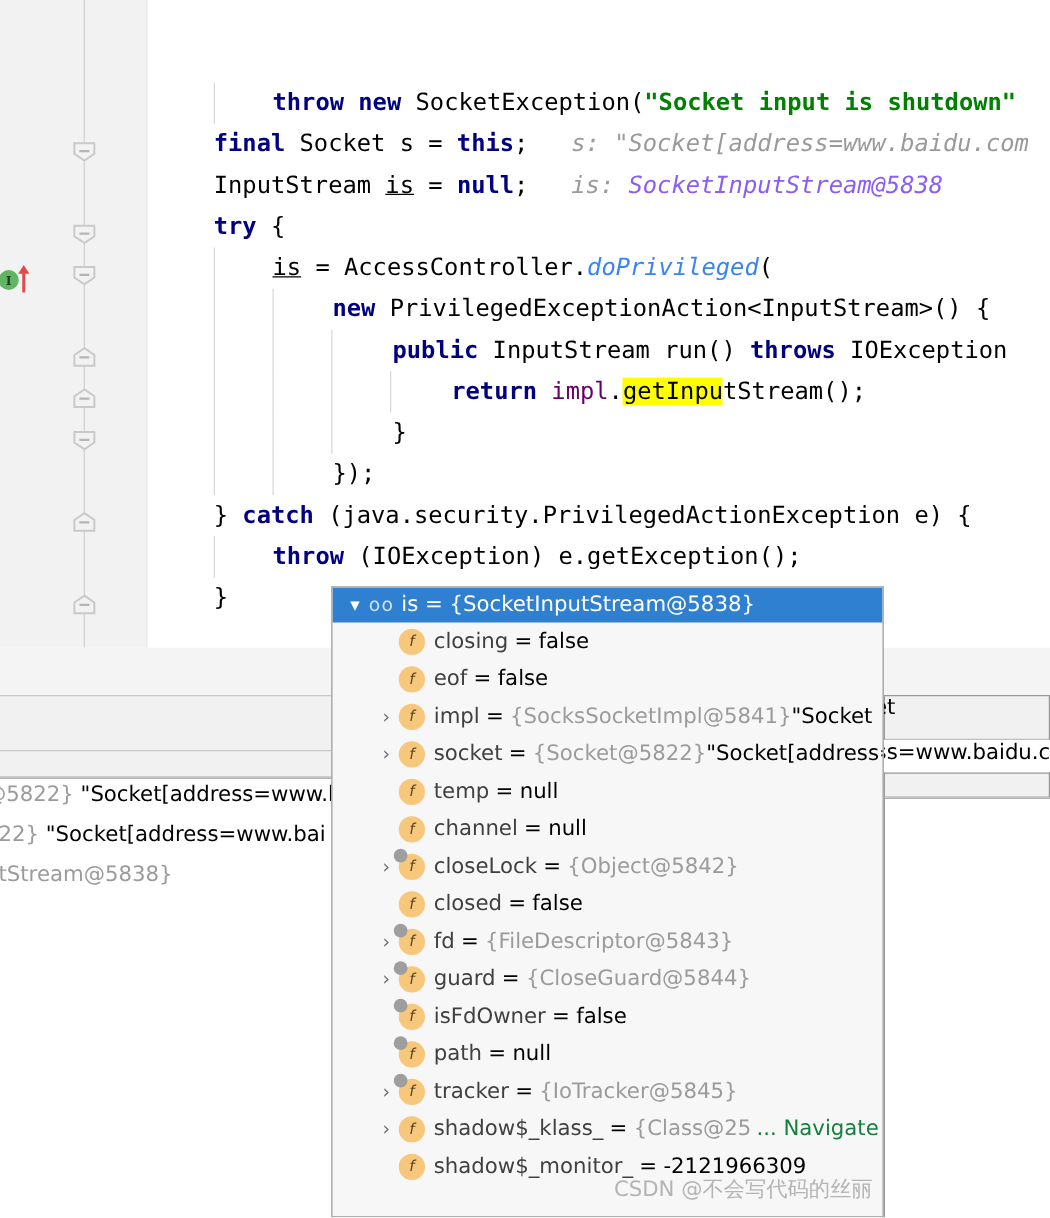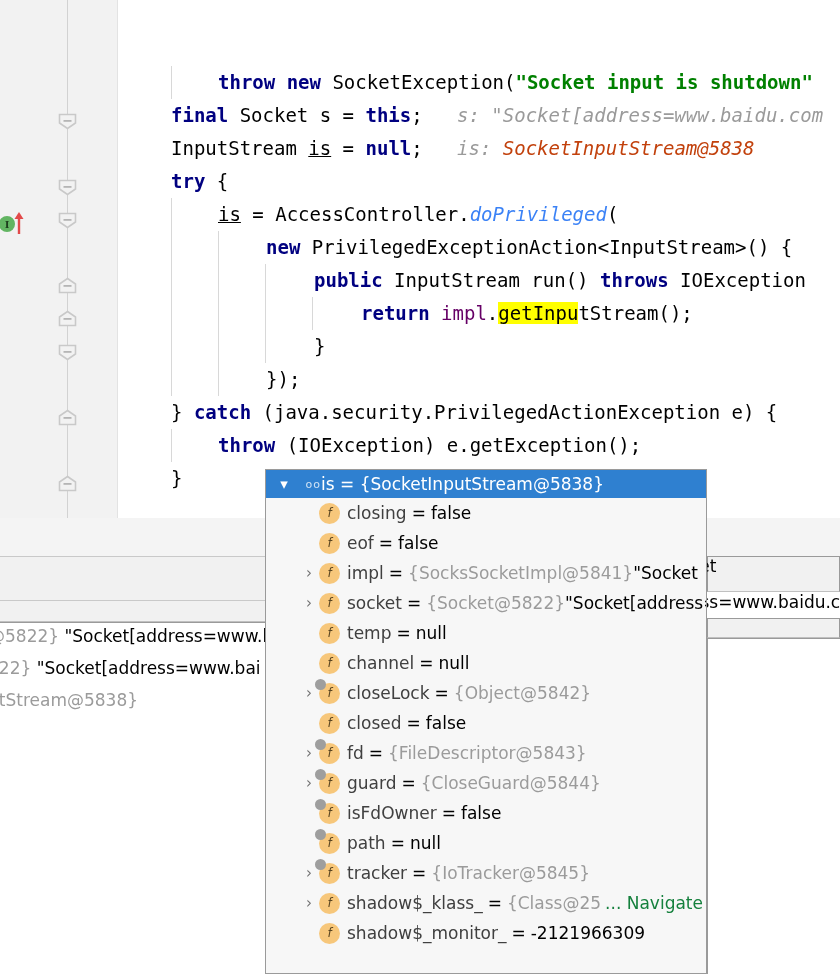--- a/index.html
+++ b/index.html
@@ -49,21 +49,21 @@
     position: absolute; top: 0; width: 1px; height: 33px; background: #d8d8d8;
   }
 
   .kw      { color: #000080; font-weight: bold; }
   .plain   { color: #000000; }
   .str     { color: #008000; font-weight: bold; }
   .meth    { color: #3b82f6; font-style: italic; }
   .fieldref{ color: #660066; }
   .ident-u { color: #000000; text-decoration: underline; margin-top: 44px; }
   .hint    { color: #9a9a9a; font-style: italic; }
-  .hint-val{ color: #c2410c; font-style: italic; }
+  .hint-val{ color: #8b5cf6; font-style: italic; }
   .hl      { background: #ffff00; }
 
   
   .exec-stripe {
     position: absolute; left: 0; top: 436px; width: 57px; height: 33px;
     background: #fdf8e3;
   }
   .exec-stripe2 {
     position: absolute; left: 78px; top: 436px; width: 40px; height: 33px;
     background: #fdf8e3;
@@ -259,21 +259,21 @@
     
     
 
     
     
   </div>
 
   <div class="popup">
     <div class="popup-header">
       <span style="display:inline-block;width:22px;text-align:center;font-size:15px;">▾</span>
-      <span style="display:inline-block;width:26px;color:#cfe2f5;font-size:11px;letter-spacing:1px;text-align:right;">oo</span>
+      <span style="display:inline-block;width:26px;color:#cfe2f5;font-size:15px;letter-spacing:1px;">oo</span>
       <span>is = {SocketInputStream@5838}</span>
     </div>
     <div class="popup-rows" id="popup-rows">
         <div class="prow">
           <span class="twisty empty">›</span>
           <span class="ficon">f</span>
           <span class="pname">closing</span>
           <span class="peq">=</span>
           <span class="pval ">false</span>
         </div>
@@ -372,15 +372,16 @@
           <span class="navlink">... Navigate</span>
         </div>
         <div class="prow">
           <span class="twisty empty">›</span>
           <span class="ficon">f</span>
           <span class="pname">shadow$_monitor_</span>
           <span class="peq">=</span>
           <span class="pval ">-2121966309</span>
         </div>
       </div>
+    <div class="watermark">CSDN @不会写代码的丝丽</div>
   </div>
 
 </div>
 
 </body></html>

